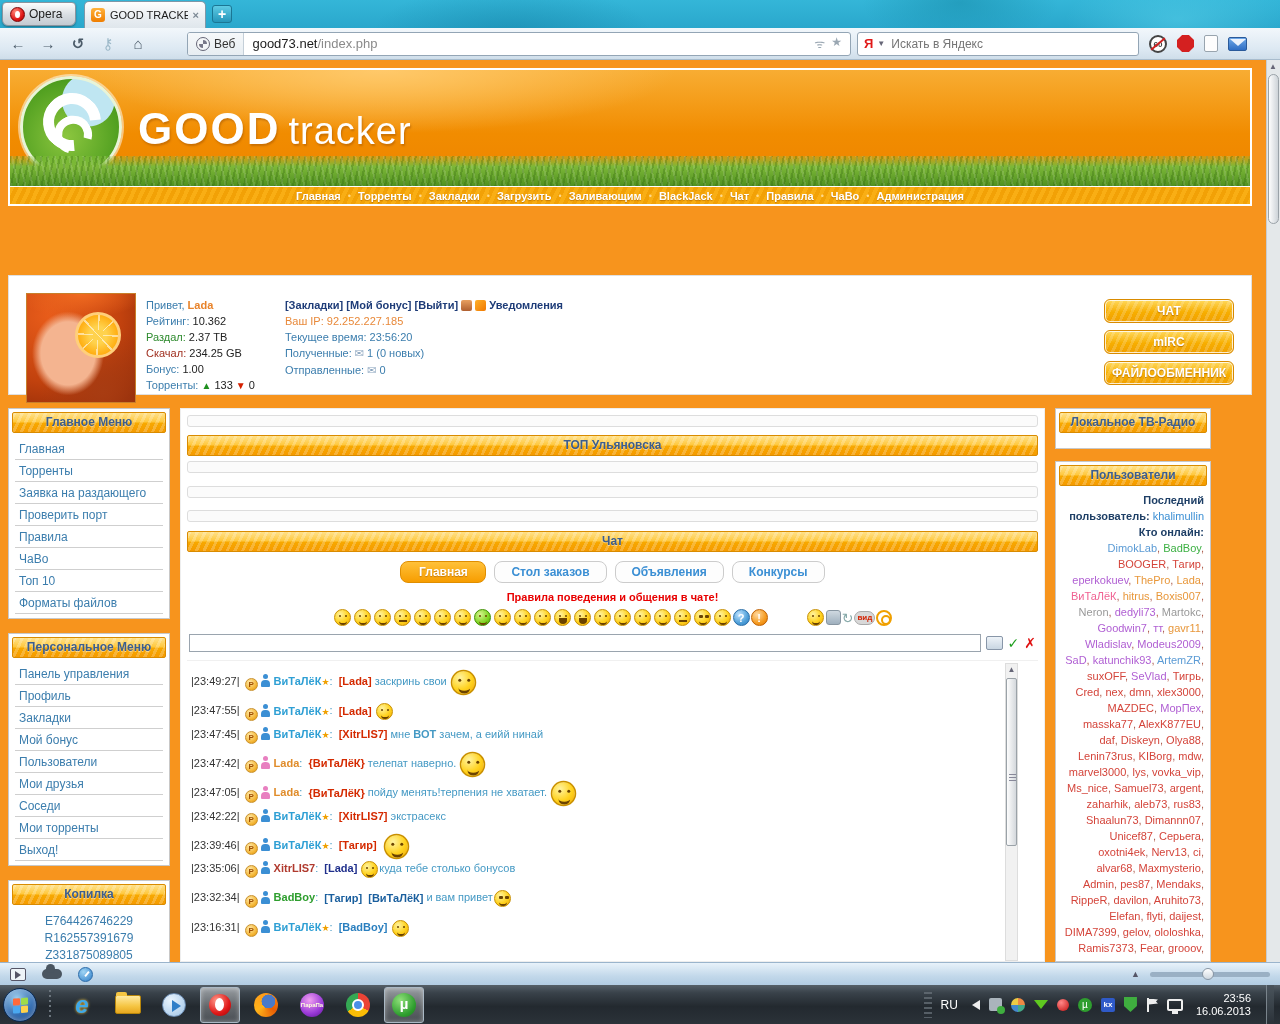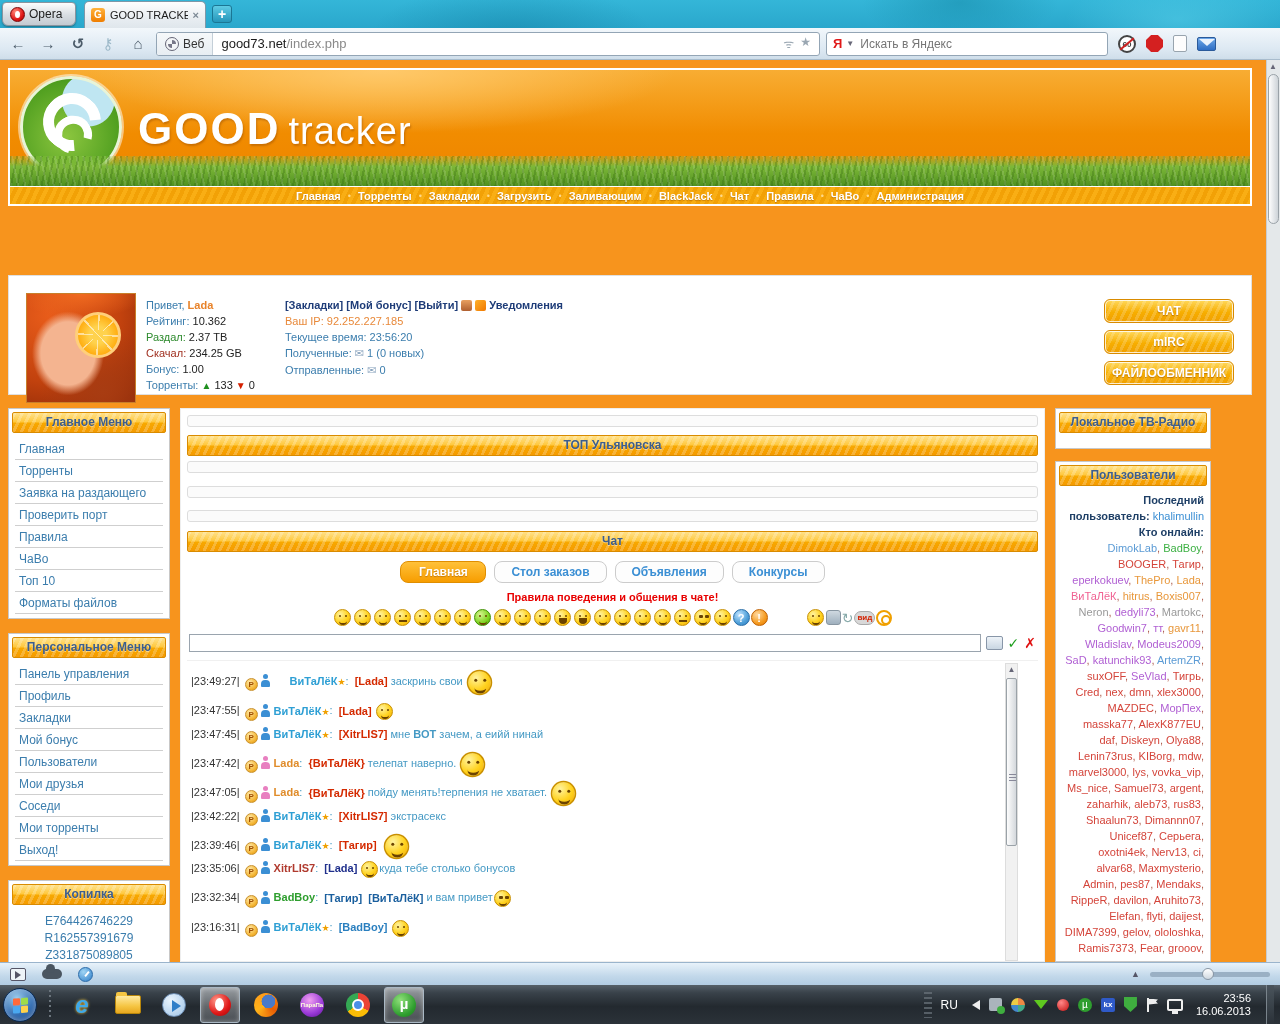--- a/index.html
+++ b/index.html
@@ -34,21 +34,21 @@
   .newtab{position:absolute;left:212px;top:5px;width:20px;height:18px;border-radius:3px;
     background:linear-gradient(180deg,#5ecbe4,#2596ba);border:1px solid #1b7694;color:#fff;
     font-size:14px;line-height:16px;text-align:center;font-weight:bold;}
 
   #toolbar{position:absolute;left:0;top:28px;width:1280px;height:32px;
     background:linear-gradient(180deg,#f2f7fb,#dce8f2 70%,#cfdeea);border-bottom:1px solid #a8bccd;
     display:flex;align-items:center;padding:0 6px;gap:6px;}
   .nav-btn{width:24px;height:22px;color:#4a5a68;font-size:15px;line-height:22px;text-align:center;font-weight:bold;}
   .nav-btn.dim{color:#9bb8c8;}
   .urlbox{flex:0 0 664px;height:24px;background:#fff;border:1px solid #93a5b5;border-radius:3px;
-    display:flex;align-items:center;overflow:hidden;}
+    display:flex;align-items:center;overflow:hidden;margin-left:31px;}
   .url-web{display:flex;align-items:center;gap:4px;background:linear-gradient(180deg,#f6f8fa,#e7edf2);
     border-right:1px solid #c4cfd8;height:100%;padding:0 8px;color:#333;font-size:12px;}
   .globe{width:14px;height:14px;border-radius:50%;border:1px solid #667;position:relative;background:#f4f6f8;}
   .globe::after{content:"";position:absolute;left:2px;top:2px;width:8px;height:8px;border-radius:50%;
     background:conic-gradient(#778 0 25%,transparent 0 50%,#778 0 75%,transparent 0);}
   .url-text{flex:1;padding:0 8px;font-size:13px;color:#1b1b1b;white-space:nowrap;}
   .url-text .path{color:#8a8a8a;}
   .url-icons{display:flex;gap:6px;padding:0 8px;color:#9aa7b2;font-size:12px;}
   .searchbox{flex:0 0 282px;height:24px;background:#fff;border:1px solid #93a5b5;border-radius:3px;
     display:flex;align-items:center;gap:4px;padding:0 6px;}
@@ -517,21 +517,21 @@
           <span class="ok-glyph">✓</span>
           <span class="no-glyph">✗</span>
         </div>
         <div id="chat-messages">
           <div id="chat-scroll">
             <span class="arr">▲</span>
             <div class="thumb">
                 <div class="grip"></div>
               </div>
           </div>
-        <div class="msg sp"><span class="time">|23:49:27| </span><span class="pm">P</span><span class="person m"></span><span class="uname" style="color: rgb(46, 159, 212); margin-left: 16px;">ВиТаЛёК<span class="ustar">★</span></span><span>: </span><span class="mtarget" style="color: rgb(212, 42, 0);">[Lada]</span><span>заскринь свои</span><span class="sm big"></span></div>
+        <div class="msg sp"><span class="time">|23:49:27| </span><span class="pm">P</span><span class="person m"></span><span class="uname" style="color: rgb(46, 159, 212);">ВиТаЛёК<span class="ustar">★</span></span><span>: </span><span class="mtarget" style="color: rgb(212, 42, 0);">[Lada]</span><span>заскринь свои</span><span class="sm big"></span></div>
             <div class="msg sp"><span class="time">|23:47:55| </span><span class="pm">P</span><span class="person m"></span><span class="uname" style="color: rgb(46, 159, 212);">ВиТаЛёК<span class="ustar">★</span></span><span>: </span><span class="mtarget" style="color: rgb(212, 42, 0);">[Lada]</span><span class="sm"></span></div>
             <div class="msg"><span class="time">|23:47:45| </span><span class="pm">P</span><span class="person m"></span><span class="uname" style="color: rgb(46, 159, 212);">ВиТаЛёК<span class="ustar">★</span></span><span>: </span><span class="mtarget" style="color: rgb(212, 42, 0);">[XitrLIS7]</span><span>мне </span><b>ВОТ</b><span> зачем, а еийй нинай</span></div>
             <div class="msg sp"><span class="time">|23:47:42| </span><span class="pm">P</span><span class="person f"></span><span class="uname" style="color: rgb(224, 140, 42);">Lada</span><span>: </span><span class="mtarget" style="color: rgb(212, 42, 0);">{ВиТаЛёК}</span><span>телепат наверно.</span><span class="sm big"></span></div>
             <div class="msg sp"><span class="time">|23:47:05| </span><span class="pm">P</span><span class="person f"></span><span class="uname" style="color: rgb(224, 140, 42);">Lada</span><span>: </span><span class="mtarget" style="color: rgb(212, 42, 0);">{ВиТаЛёК}</span><span>пойду менять!терпения не хватает.</span><span class="sm big"></span></div>
             <div class="msg"><span class="time">|23:42:22| </span><span class="pm">P</span><span class="person m"></span><span class="uname" style="color: rgb(46, 159, 212);">ВиТаЛёК<span class="ustar">★</span></span><span>: </span><span class="mtarget" style="color: rgb(212, 42, 0);">[XitrLIS7]</span><span>экстрасекс</span></div>
             <div class="msg sp"><span class="time">|23:39:46| </span><span class="pm">P</span><span class="person m"></span><span class="uname" style="color: rgb(46, 159, 212);">ВиТаЛёК<span class="ustar">★</span></span><span>: </span><span class="mtarget" style="color: rgb(212, 42, 0);">[Тагир]</span><span class="sm big"></span></div>
             <div class="msg"><span class="time">|23:35:06| </span><span class="pm">P</span><span class="person m"></span><span class="uname" style="color: rgb(176, 58, 46);">XitrLIS7</span><span>: </span><span class="mtarget" style="color: rgb(32, 48, 140);">[Lada]</span><span class="sm"></span><span>куда тебе столько бонусов</span></div>
             <div class="msg sp"><span class="time">|23:32:34| </span><span class="pm">P</span><span class="person m"></span><span class="uname" style="color: rgb(46, 158, 46);">BadBoy</span><span>: </span><span class="mtarget" style="color: rgb(26, 95, 158);">[Тагир]</span><span class="mtarget" style="color: rgb(26, 95, 158);">[ВиТаЛёК]</span><span>и вам привет</span><span class="sm cool"></span></div>
             <div class="msg sp"><span class="time">|23:16:31| </span><span class="pm">P</span><span class="person m"></span><span class="uname" style="color: rgb(46, 159, 212);">ВиТаЛёК<span class="ustar">★</span></span><span>: </span><span class="mtarget" style="color: rgb(42, 127, 191);">[BadBoy]</span><span class="sm"></span></div>
           </div>

